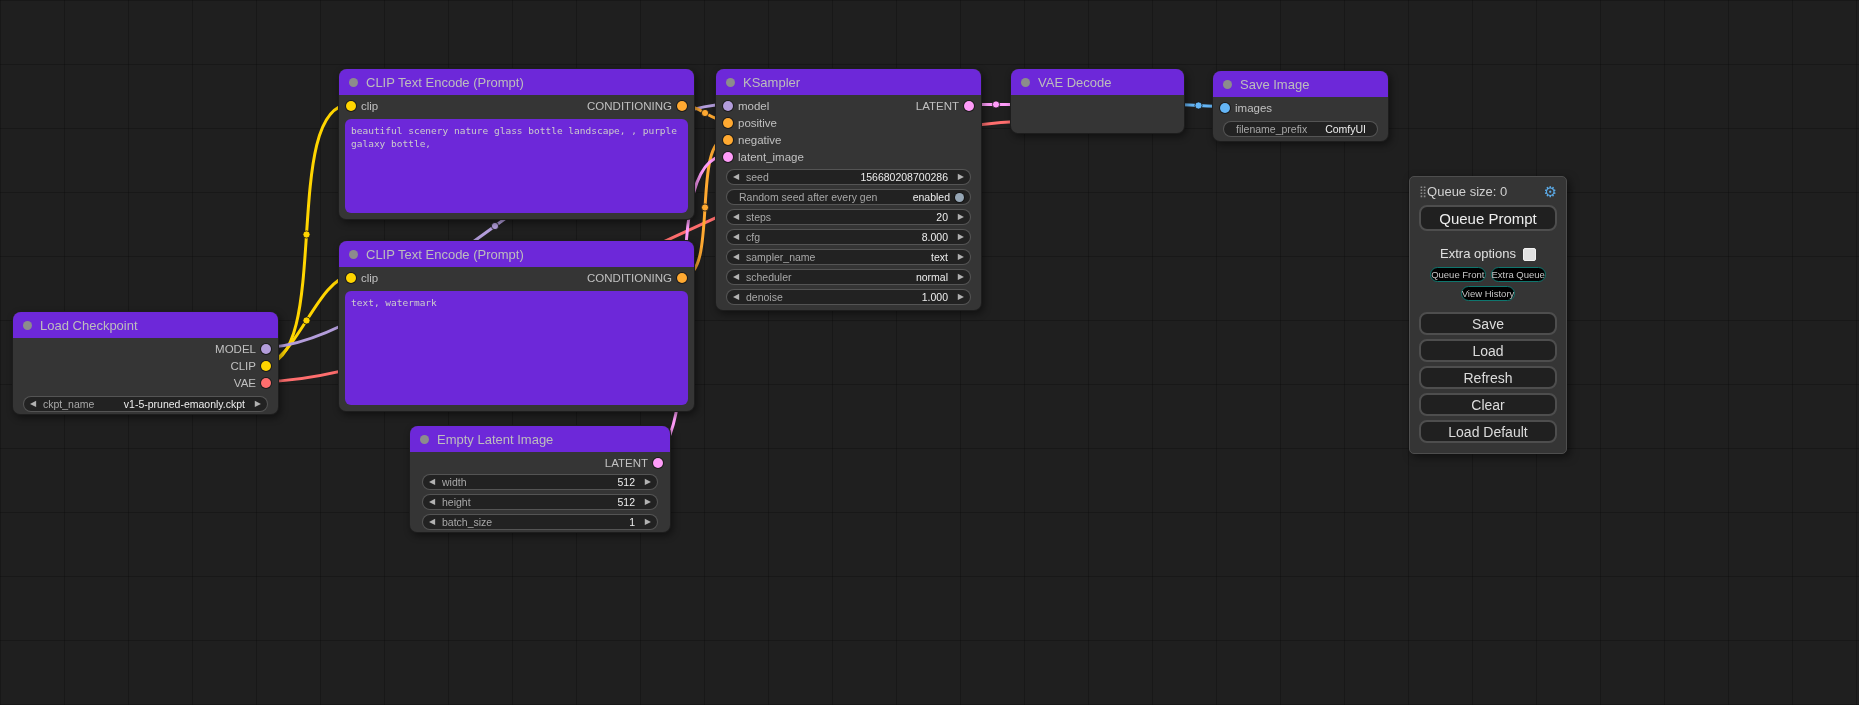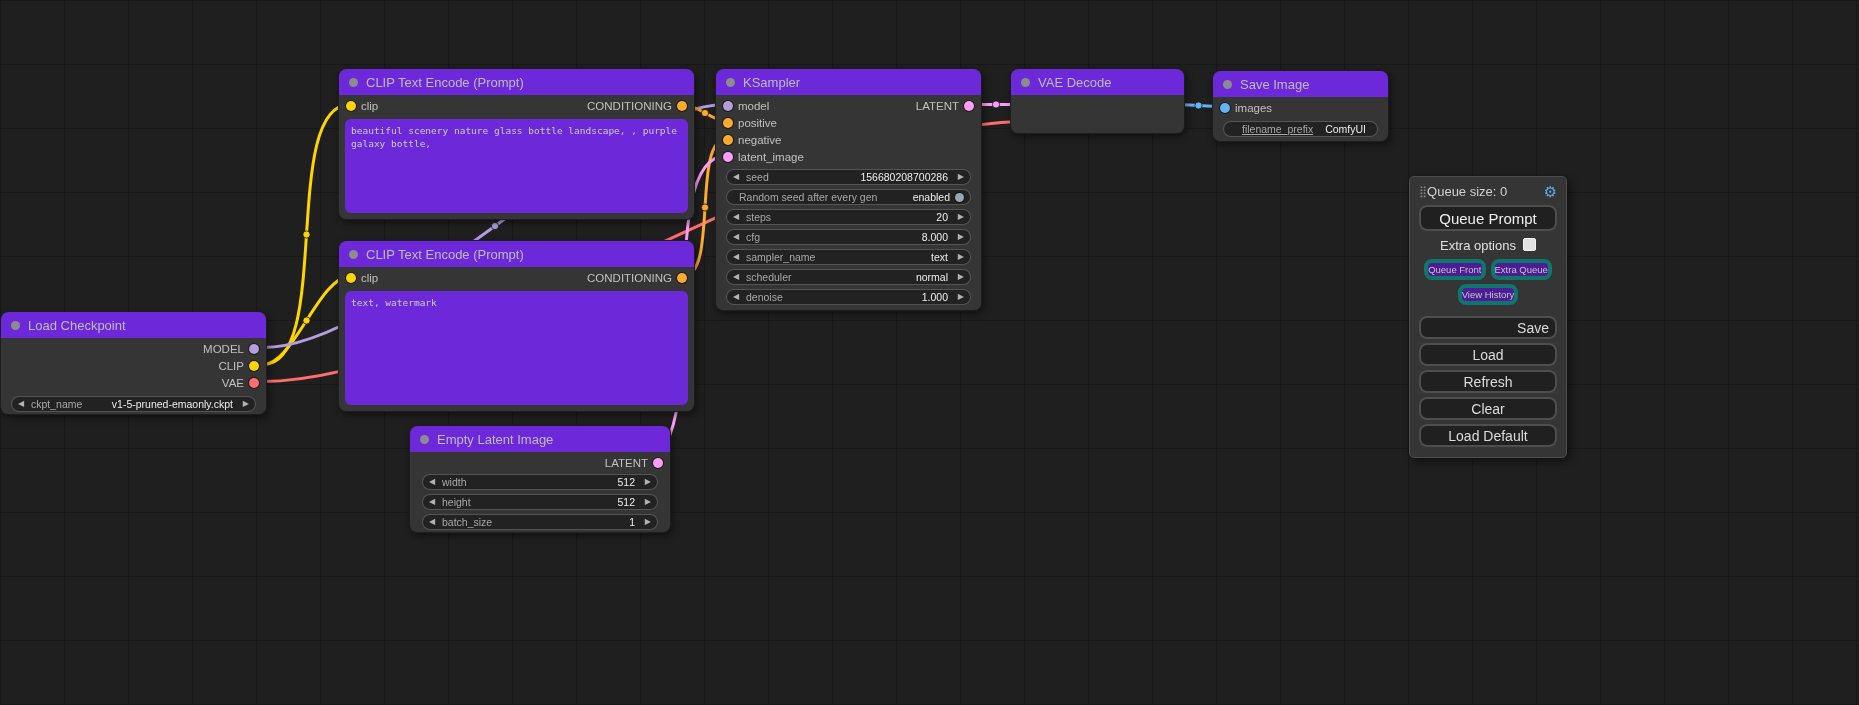--- a/index.html
+++ b/index.html
@@ -43,21 +43,21 @@
   .widget .arr.r{text-align:right;}
   .widget .wl{color:#a8a8a8;white-space:nowrap;margin-left:2px;}
   .widget .wv{color:#ededed;white-space:nowrap;margin-left:auto;margin-right:5px;}
   .toggle-dot{width:9px;height:9px;border-radius:50%;background:#96a6b5;box-shadow:0 0 0 1px rgba(10,10,10,0.5);flex:0 0 auto;}
   .prompt{
     position:absolute;left:6px;right:6px;bottom:6px;background:#6d28d9;border-radius:6px;
     padding:5px 6px;font-family:"DejaVu Sans Mono", monospace;font-size:9.5px;line-height:1.4;
     color:#cccccc;white-space:pre-wrap;overflow:hidden;box-sizing:border-box;
   }
   
-  #n-load-checkpoint{left:0;top:311px;width:267px;height:104px;}
+  #n-load-checkpoint{left:12px;top:311px;width:267px;height:104px;}
   #n-clip-pos{left:338px;top:68px;width:357px;height:152px;}
   #n-clip-pos .prompt{top:50px;}
   #n-clip-neg{left:338px;top:240px;width:357px;height:172px;}
   #n-clip-neg .prompt{top:50px;}
   #n-empty-latent{left:409px;top:425px;width:262px;height:108px;}
   #n-empty-latent .widget{margin:0 12px 4px;}
   #n-ksampler{left:715px;top:68px;width:267px;height:243px;}
   #n-vae-decode{left:1010px;top:68px;width:175px;height:66px;}
   #n-save-image{left:1212px;top:70px;width:177px;height:72px;}
   .mt3{margin-top:3px !important;} .mt4{margin-top:4px !important;} .mt5{margin-top:5px !important;}
@@ -70,30 +70,30 @@
   }
   #menu-header{display:flex;align-items:center;height:20px;}
   #drag-handle{color:#8a8a8a;font-size:11px;cursor:grab;}
   #queue-size{flex:1;color:#d0d0d0;font-size:13px;}
   #gear{color:#5aa9e6;font-size:15px;cursor:pointer;line-height:1;}
   .btn{
     display:block;width:100%;background:#202020;border:2px solid #4e4e4e;border-radius:8px;
     color:#dcdcdc;font-size:14px;font-family:"Liberation Sans",sans-serif;
     box-sizing:border-box;cursor:pointer;
   }
-  #queue-prompt-btn{height:26px;font-size:15px;color:#eee;margin:4px 0 7px;}
-  .extra-row{display:flex;justify-content:center;align-items:flex-start;gap:7px;color:#e0e0e0;font-size:13px;margin-bottom:6px;}
+  #queue-prompt-btn{height:26px;font-size:15px;color:#eee;margin:4px 0 15px;}
+  .extra-row{display:flex;justify-content:center;align-items:flex-end;gap:7px;color:#e0e0e0;font-size:13px;margin-bottom:6px;}
   .checkbox{width:11px;height:11px;background:#e2e2e2;border-radius:2px;border:1px solid #f2f2f2;cursor:pointer;}
   .small-row{display:flex;gap:5px;justify-content:center;margin-bottom:4px;}
   .small-btn{
-    background:#4c1d95;border:4px solid #0f766e;border-radius:8px;color:#c6c6c6;
+    background:#000000;border:1px solid #0f766e;border-radius:8px;color:#c6c6c6;
     font-size:9.5px;padding:1px 0;font-family:"Liberation Sans",sans-serif;cursor:pointer;
   }
   .menu-btn{height:23px;margin-top:4px;}
-  #save-btn{margin-top:11px;text-align:right;}
+  #save-btn{margin-top:11px;}
 </style>
 </head>
 <body>
 
 <svg id="wires" width="1859" height="705">
 
   <path d="M263,364.5 C333,364.5 280,104.5 350,104.5" stroke="#FFD500" stroke-width="3" fill="none" stroke-linecap="round"></path>
 
   <path d="M263,364.5 C294,364.5 319,276.5 350,276.5" stroke="#FFD500" stroke-width="3" fill="none" stroke-linecap="round"></path>
 
@@ -293,21 +293,21 @@
   <div class="node-title">
     <span class="tdot"></span>
     <span>Save Image</span>
   </div>
   <div class="node-body">
     <div class="row">
       <span class="dot in-dot c-image"></span>
       <span class="in-label">images</span>
     </div>
     <div class="widget mt5">
-      <span class="wl" style="margin-left:12px;text-decoration:underline;">filename_prefix</span>
+      <span class="wl" style="margin-left:6px;">filename_prefix</span>
       <span class="wv">ComfyUI</span>
     </div>
   </div>
 </div>
 
 <div id="menu">
   <div id="menu-header">
     <span id="drag-handle">⣿</span>
     <span id="queue-size">
       <span>Queue size:</span>

